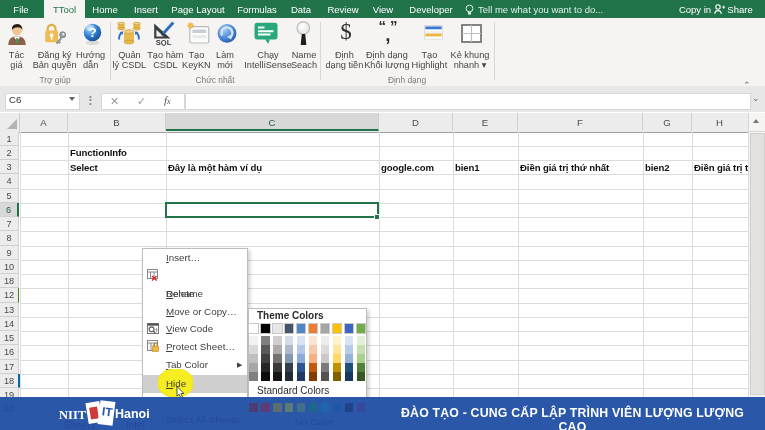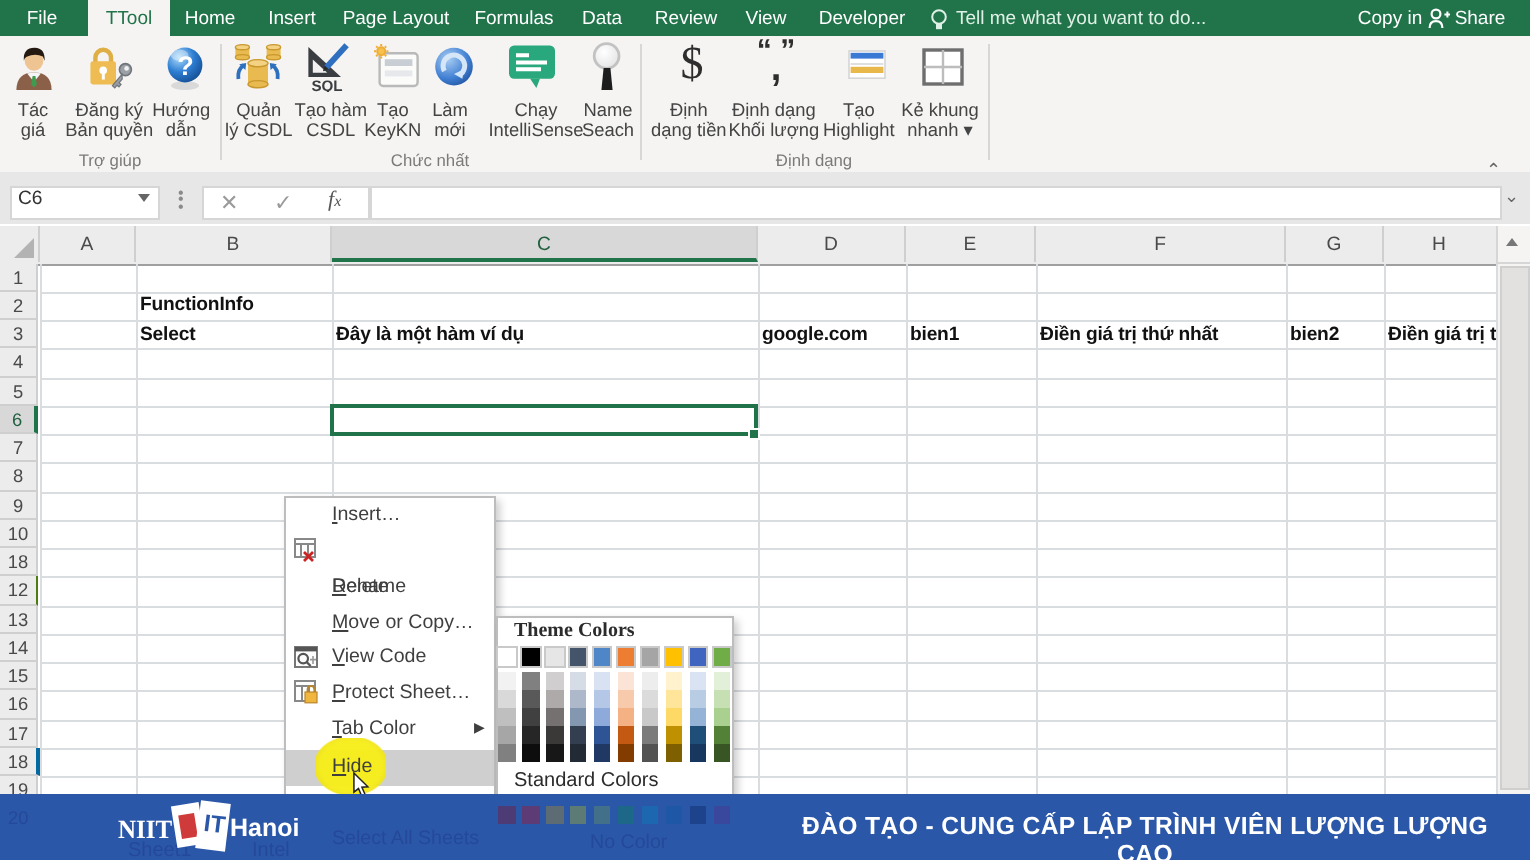--- a/index.html
+++ b/index.html
@@ -241,21 +241,21 @@
   <path d="M9.5 5 v4 M8 6.8 h3" stroke="#999" stroke-width="0.8"></path>
 </svg>
 <svg class="ab" style="left:147px;top:340px;" width="12" height="12" viewBox="0 0 12 12">
   <rect x="0.5" y="0.5" width="10" height="10" fill="#fdfdfd" stroke="#888"></rect>
   <path d="M0.5 3 h10 M4 3 v7.5 M7.5 3 v7.5" stroke="#888" fill="none"></path>
   <rect x="5.5" y="6" width="6" height="5.4" fill="#f0b63e" stroke="#b8862a" stroke-width="0.6"></rect>
   <path d="M6.8 6 v-1.3 a1.7 1.7 0 0 1 3.4 0 v1.3" fill="none" stroke="#b8862a" stroke-width="1"></path>
 </svg>
 
 <div class="ab" id="submenu"></div>
-<div class="ab" style="left:257px;top:310px;font-size:10px;font-weight:bold;color:#2b2b2b;font-family:Liberation Serif, serif;">Theme Colors</div>
+<div class="ab" style="left:257px;top:310px;font-size:10px;font-weight:bold;color:#2b2b2b;">Theme Colors</div>
 <div id="swatches">
     <div class="sw" style="left:249.2px;top:324px;width:8.5px;height:8.5px;background:#ffffff;outline:0.5px solid #c9c9c9;"></div>
     <div class="sw" style="left:249.2px;top:336px;width:8.5px;height:9px;background:#f2f2f2;"></div>
     <div class="sw" style="left:249.2px;top:345px;width:8.5px;height:9px;background:#d9d9d9;"></div>
     <div class="sw" style="left:249.2px;top:354px;width:8.5px;height:9px;background:#bfbfbf;"></div>
     <div class="sw" style="left:249.2px;top:363px;width:8.5px;height:9px;background:#a6a6a6;"></div>
     <div class="sw" style="left:249.2px;top:372px;width:8.5px;height:9px;background:#808080;"></div>
     <div class="sw" style="left:261.13px;top:324px;width:8.5px;height:8.5px;background:#000000;outline:0.5px solid #c9c9c9;"></div>
     <div class="sw" style="left:261.13px;top:336px;width:8.5px;height:9px;background:#808080;"></div>
     <div class="sw" style="left:261.13px;top:345px;width:8.5px;height:9px;background:#595959;"></div>

